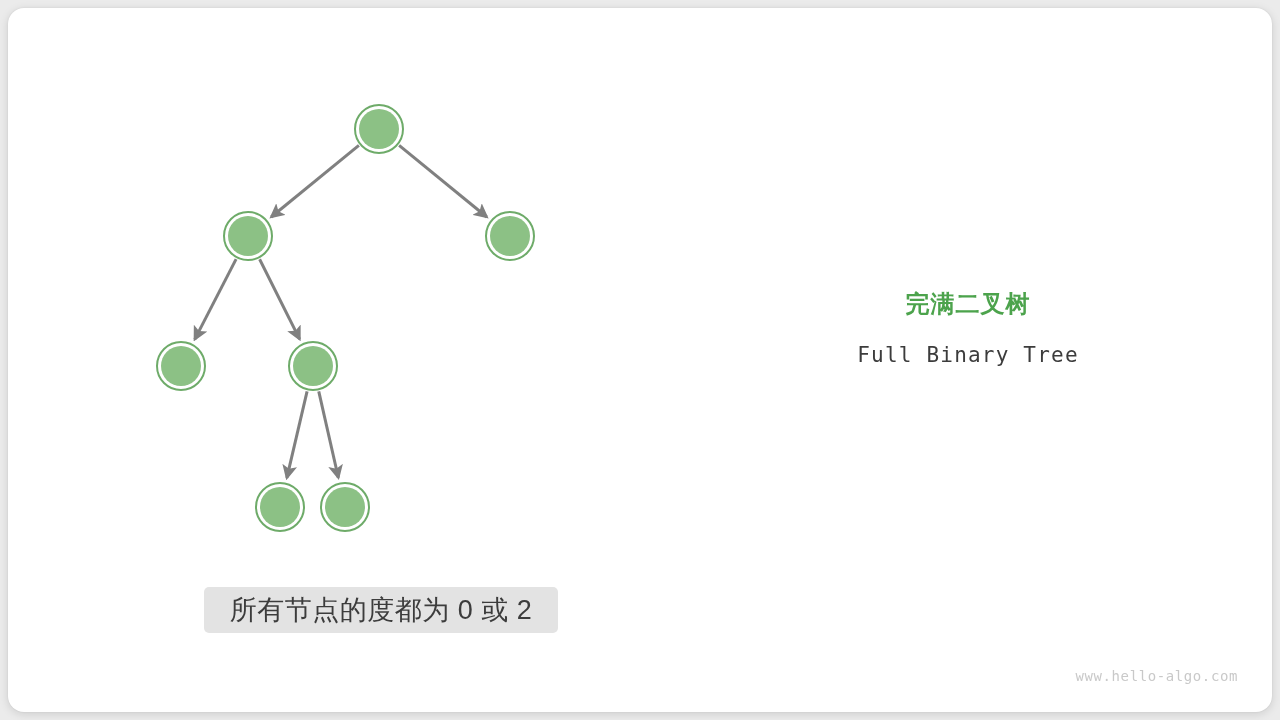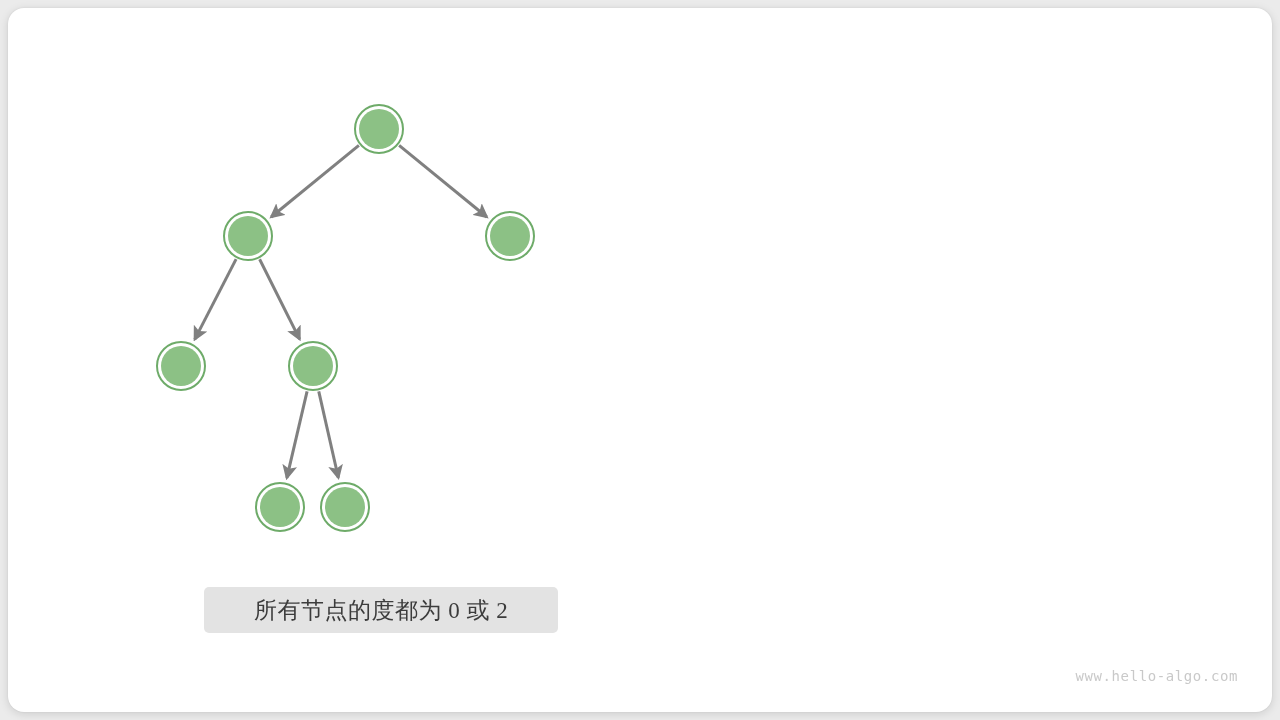--- a/index.html
+++ b/index.html
@@ -73,22 +73,22 @@
     width: 354px;
     height: 46px;
     background: #e3e3e3;
     border-radius: 5px;
     display: flex;
     align-items: center;
     justify-content: center;
     box-sizing: border-box;
   }
   #caption-text {
-    font-family: Liberation Serif, serif;
-    font-size: 23px;
+    font-family: Liberation Sans, sans-serif;
+    font-size: 27px;
     color: #3c3c3c;
     letter-spacing: 0.5px;
     white-space: pre;
   }
 
   
   #watermark {
     position: absolute;
     right: 42px;
     bottom: 36px;
@@ -144,20 +144,24 @@
           <circle cx="280" cy="507" r="24" fill="none" stroke="#6eab69" stroke-width="2"></circle>
           <circle cx="280" cy="507" r="20" fill="#8cc185" stroke="none"></circle>
         </g>
         <g>
           <circle cx="345" cy="507" r="24" fill="none" stroke="#6eab69" stroke-width="2"></circle>
           <circle cx="345" cy="507" r="20" fill="#8cc185" stroke="none"></circle>
         </g>
       </g>
   </svg>
 
+  <div id="label-block">
+    <p id="title-cn">完满二叉树</p>
+    <p id="title-en">Full Binary Tree</p>
+  </div>
 
   <div id="caption-box">
     <span id="caption-text">所有节点的度都为 0 或 2</span>
   </div>
 
   <div id="watermark">www.hello-algo.com</div>
 
 </div>
 
 </body></html>

